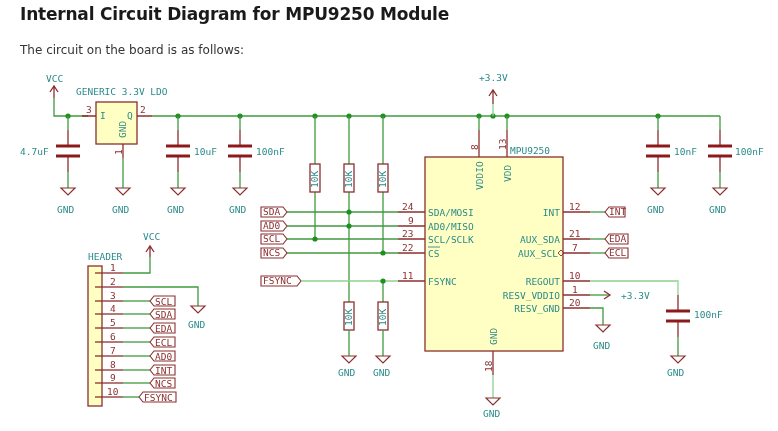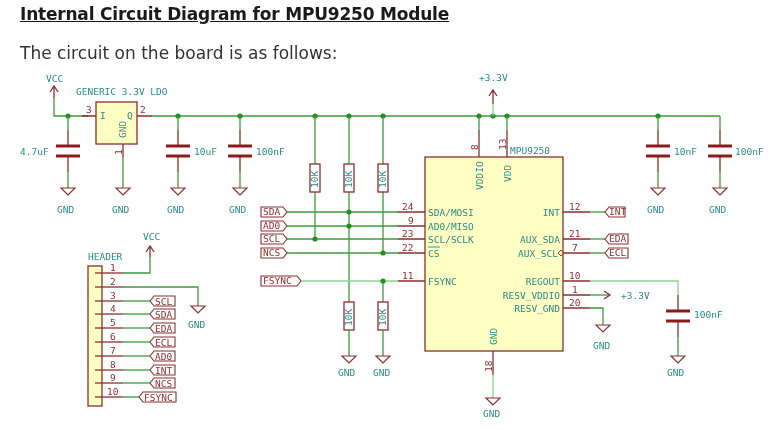--- a/index.html
+++ b/index.html
@@ -1,18 +1,18 @@
 <!DOCTYPE html>
 <html><head>
 <meta charset="utf-8">
 <style>
   html, body { margin: 0; padding: 0; background: #ffffff; }
   body { width: 778px; height: 431px; overflow: hidden; position: relative; font-family: "DejaVu Sans", sans-serif; }
-  .title { position: absolute; left: 20px; top: 4px; font-size: 17px; font-weight: bold; color: #1a1a1a; font-family: "DejaVu Sans", sans-serif; letter-spacing: -0.2px; text-decoration: underline; }
-  .intro { position: absolute; left: 20px; top: 43px; font-size: 17px; color: #333333; font-family: "DejaVu Sans", sans-serif; }
+  .title { position: absolute; left: 20px; top: 4px; font-size: 17px; font-weight: bold; color: #1a1a1a; font-family: "DejaVu Sans", sans-serif; letter-spacing: -0.2px; }
+  .intro { position: absolute; left: 20px; top: 43px; font-size: 12px; color: #333333; font-family: "DejaVu Sans", sans-serif; }
   svg { position: absolute; left: 0; top: 0; }
   .w { stroke: #3f9a3f; stroke-width: 1.3; fill: none; }
   .wl { stroke: #8fd18f; stroke-width: 1.3; fill: none; }
   .p { stroke: #8c2f2f; stroke-width: 1.3; fill: none; }
   .cap { stroke: #8c1a1a; stroke-width: 3; }
   .dot { fill: #1f8f1f; }
   .tt { font-family: "DejaVu Sans Mono", monospace; font-size: 9.5px; fill: #2a8a8a; }
   .tr { font-family: "DejaVu Sans Mono", monospace; font-size: 9.5px; fill: #8c2f2f; }
   .lbl { fill: none; stroke: #8c2f2f; stroke-width: 1.1; }
   .box { fill: #ffffc4; stroke: #8c2f2f; stroke-width: 1.3; }

